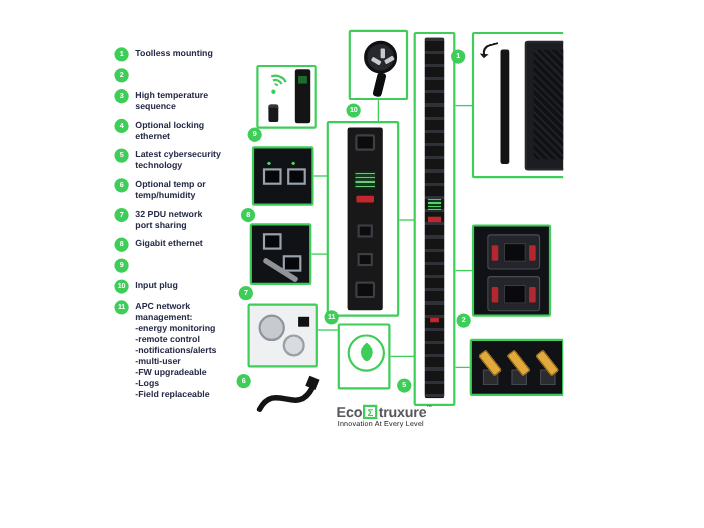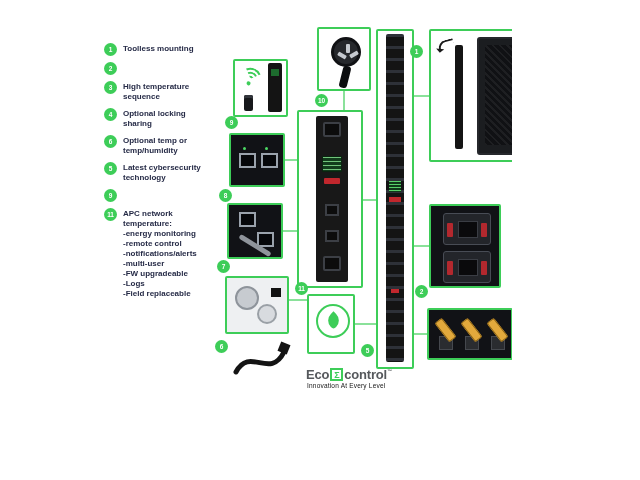--- a/index.html
+++ b/index.html
@@ -153,39 +153,52 @@
       <span class="badge">2</span>
     </div>
     <div class="feat">
       <span class="badge">3</span>
       <span class="flabel">High temperature
 sequence</span>
     </div>
     <div class="feat">
       <span class="badge">4</span>
       <span class="flabel">Optional locking
-sharing</span>
+ethernet</span>
+    </div>
+    <div class="feat">
+      <span class="badge">5</span>
+      <span class="flabel">Latest cybersecurity
+technology</span>
     </div>
     <div class="feat">
       <span class="badge">6</span>
       <span class="flabel">Optional temp or
 temp/humidity</span>
     </div>
     <div class="feat">
-      <span class="badge">5</span>
-      <span class="flabel">Latest cybersecurity
-technology</span>
+      <span class="badge">7</span>
+      <span class="flabel">32 PDU network
+port sharing</span>
+    </div>
+    <div class="feat">
+      <span class="badge">8</span>
+      <span class="flabel">Gigabit ethernet</span>
     </div>
     <div class="feat">
       <span class="badge">9</span>
+    </div>
+    <div class="feat">
+      <span class="badge">10</span>
+      <span class="flabel">Input plug</span>
     </div>
     <div class="feat">
       <span class="badge">11</span>
       <span class="flabel">APC network
-temperature:
+management:
 -energy monitoring
 -remote control
 -notifications/alerts
 -multi-user
 -FW upgradeable
 -Logs
 -Field replaceable</span>
     </div>
   </div>
 
@@ -295,18 +308,18 @@
     <div class="lockslot" style="left:62px"></div>
     <div class="clip" style="left:12px"></div>
     <div class="clip" style="left:38px"></div>
     <div class="clip" style="left:64px"></div>
   </div>
   <span class="badge abs" style="left:517px;top:331px">4</span>
 
   <div class="logo">
     <span>Eco</span>
       <span class="lg-sigma">Σ</span>
-      <span>control</span>
+      <span>truxure</span>
       <span class="lg-tm">™</span>
   </div>
   <div class="logo-tagline">Innovation At Every Level</div>
 
 </div>
 
 </body></html>

